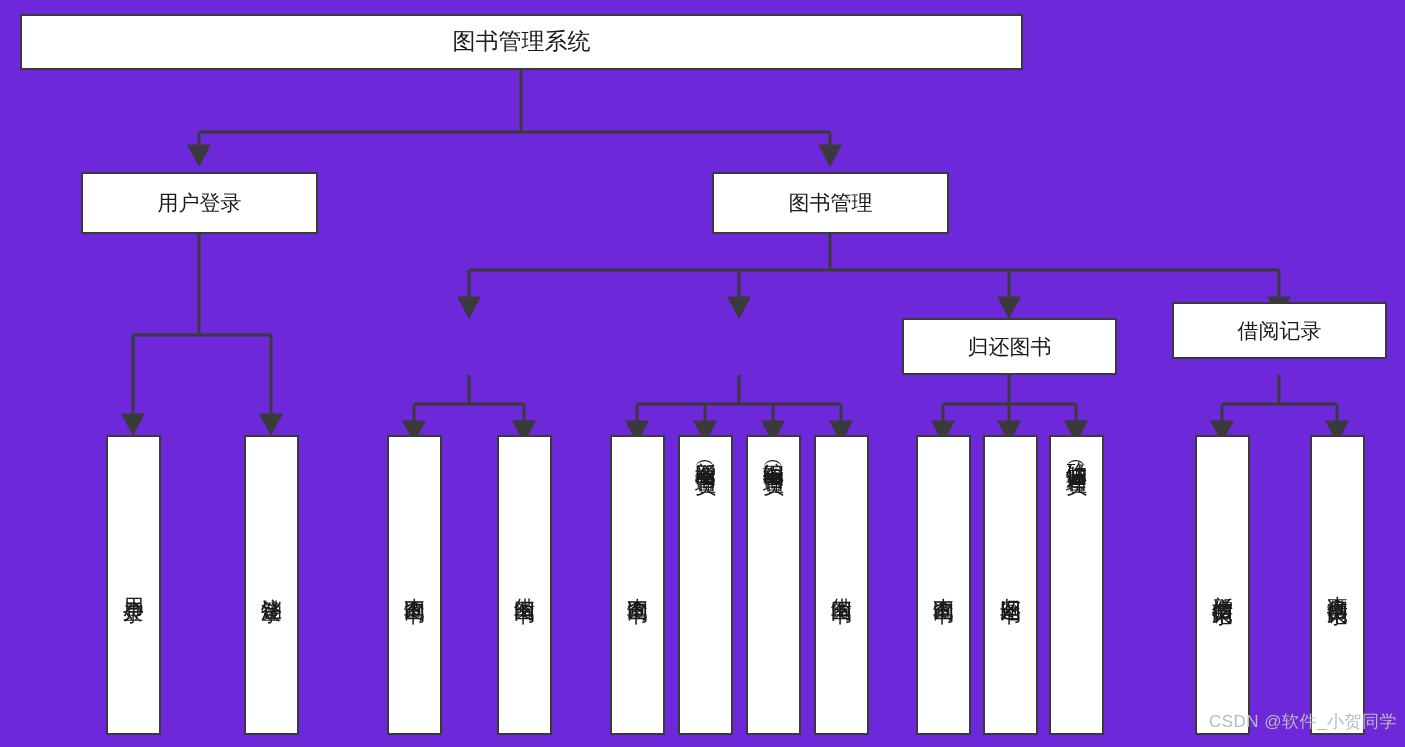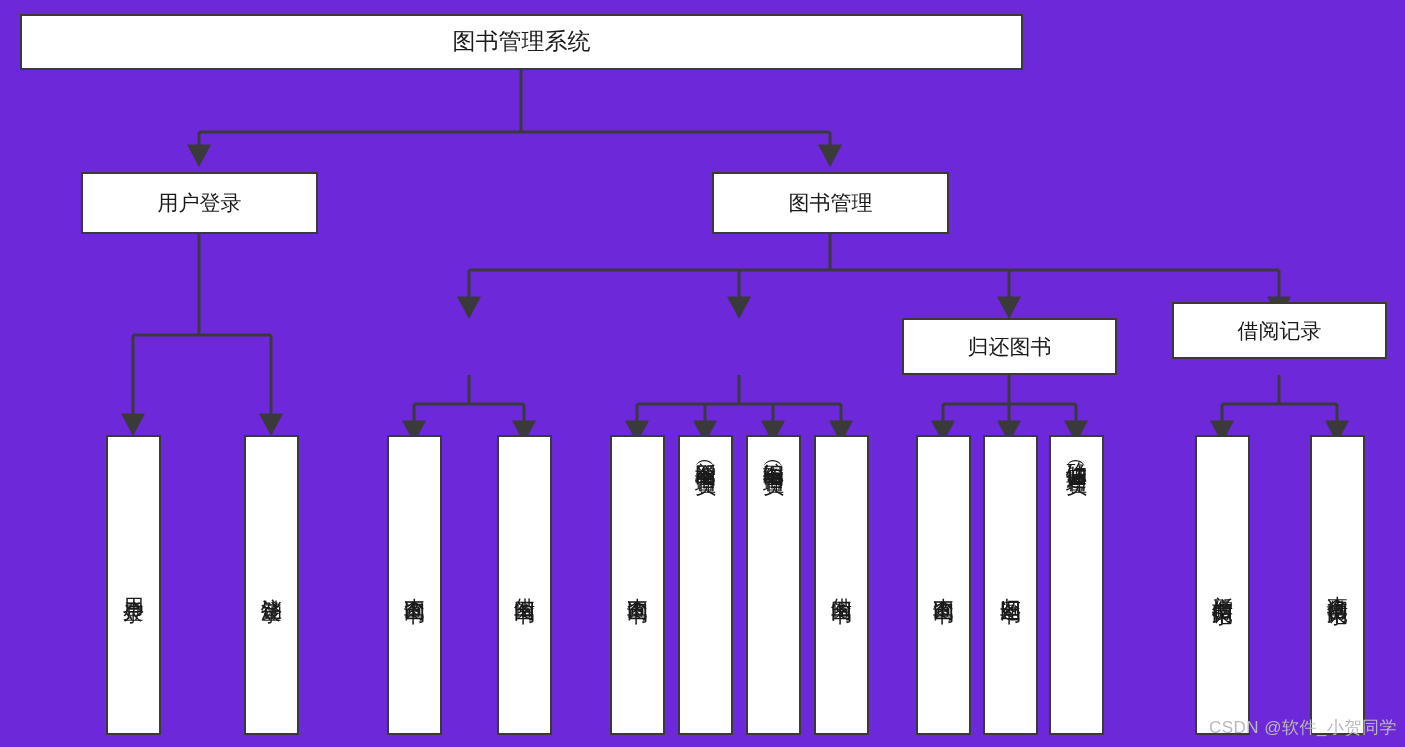--- a/index.html
+++ b/index.html
@@ -65,21 +65,21 @@
     justify-content: center;
     padding-top: 8px;
   }
   .leaf.mid-anchor {
     align-items: center;
     padding-top: 0;
   }
   #watermark {
     position: absolute;
     right: 8px;
-    bottom: 8px;
+    bottom: 14px;
     font-size: 17px;
     color: #b9b9b9;
     letter-spacing: 0.5px;
     z-index: 5;
     white-space: nowrap;
   }
 </style>
 </head>
 <body>
 

